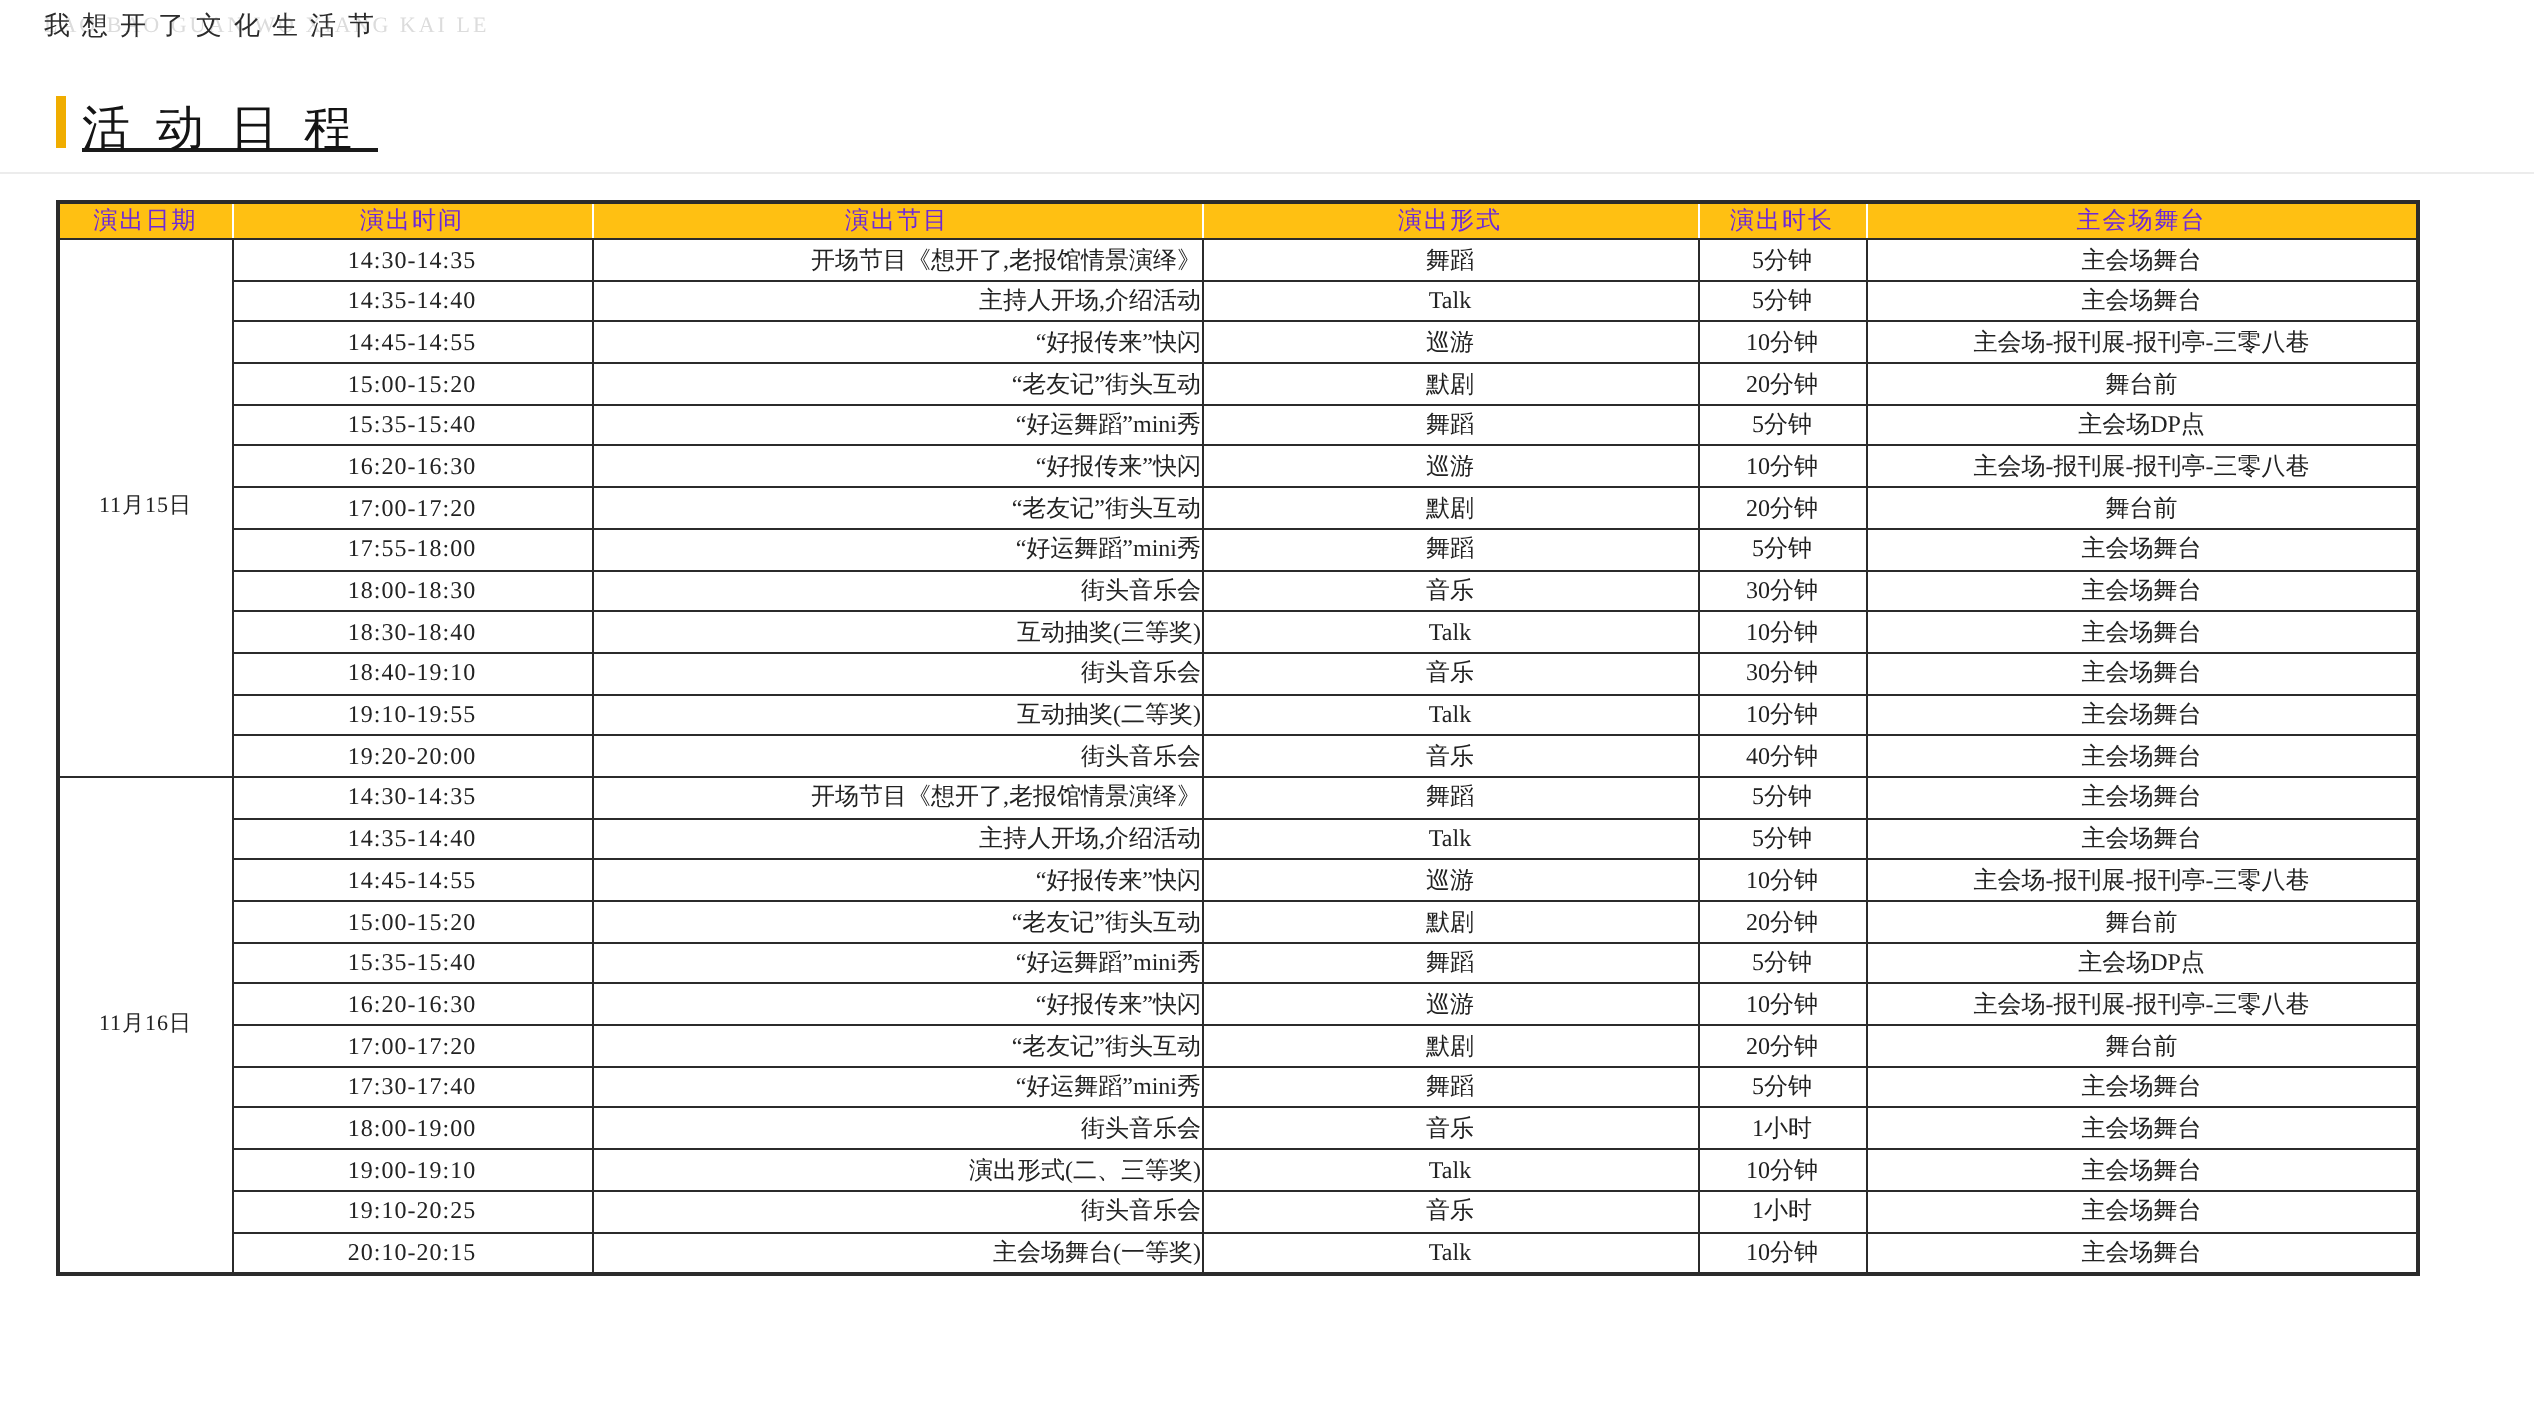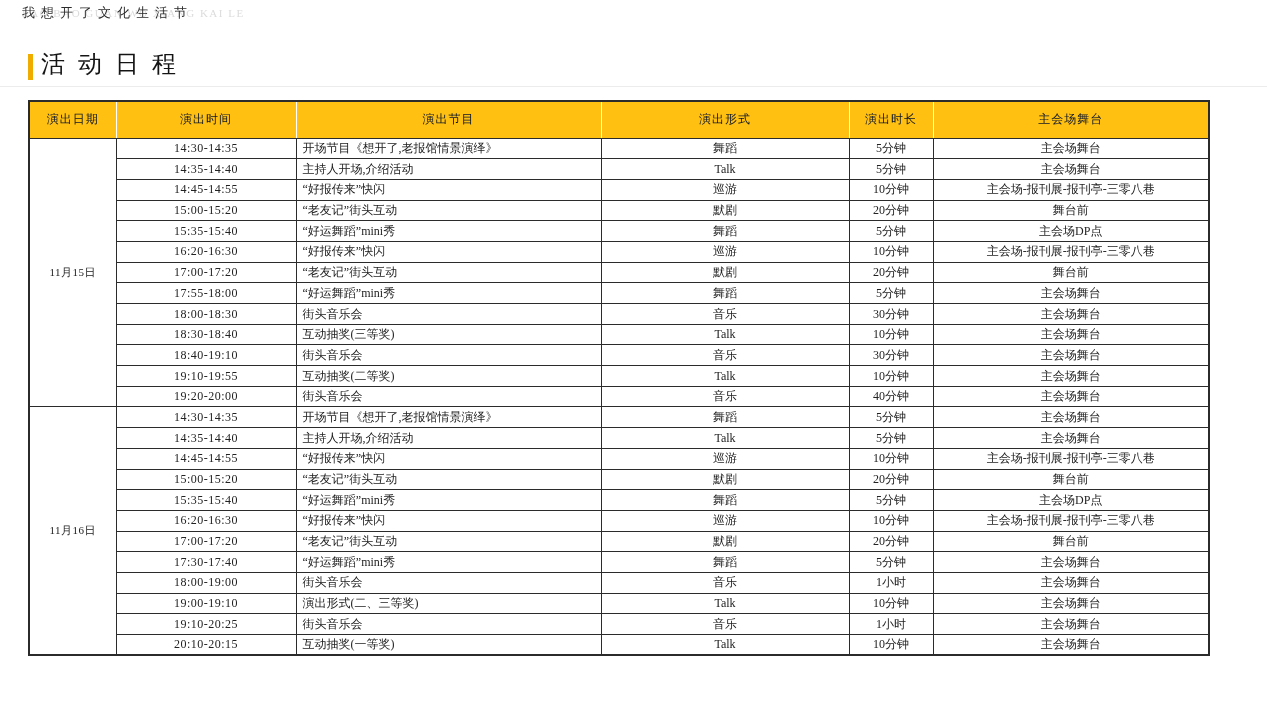--- a/index.html
+++ b/index.html
@@ -17,21 +17,21 @@
     font-size: 11px; letter-spacing: 1.5px;
     color: #dcdcdc; font-family: Liberation Serif, serif;
     user-select: none;
   }
   .subtitle {
     position: absolute; left: 22px; top: 4px;
     font-size: 13px; letter-spacing: 6px; color: #2b2b2b;
   }
   .title-row {
     position: absolute; left: 28px; top: 48px;
-    display: flex; align-items: flex-end;
+    display: flex; align-items: flex-start; text-decoration: underline;
   }
   .title-bar {
     width: 5px; height: 26px; background: #f0ad00; margin-right: 8px;
   }
   .page-title {
     font-size: 24px; letter-spacing: 13px; color: #141414;
   }
   .divider {
     position: absolute; left: 0; top: 86px; width: 1267px; height: 1px;
     background: #ececec;
@@ -41,39 +41,39 @@
   .table-wrap { position: absolute; left: 28px; top: 100px; }
   table {
     border-collapse: collapse;
     table-layout: fixed;
     width: 1180px;
     border: 2px solid #2b2b2b;
     font-size: 12px;
   }
   th {
     background: #ffc012;
-    height: 37px;
+    height: 18px;
     font-weight: normal;
-    color: #0f172a;
+    color: #6d28d9;
     border-left: 1px solid #ffffff;
     border-right: 1px solid #ffffff;
     border-bottom: 1px solid #2b2b2b;
     letter-spacing: 1px;
   }
   td {
     border: 1px solid #2b2b2b;
     height: 20.7px;
     line-height: 1.05;
     text-align: center;
     vertical-align: middle;
     color: #222222;
     white-space: nowrap;
     overflow: hidden;
   }
-  td.col-program { text-align: left; padding-left: 6px; }
+  td.col-program { text-align: right; padding-left: 6px; }
   td.date-cell { font-size: 11px; letter-spacing: 0.5px; }
   td.col-time { letter-spacing: 0.5px; }
 </style>
 </head>
 <body>
 
 <div class="watermark">LAO BAO GUAN WO XIANG KAI LE</div>
 <div class="subtitle">我想开了文化生活节</div>
 <div class="title-row">
   <div class="title-bar"></div>
@@ -267,20 +267,20 @@
         </tr>
         <tr>
           <td class="col-time">19:10-20:25</td>
           <td class="col-program">街头音乐会</td>
           <td class="col-form">音乐</td>
           <td class="col-duration">1小时</td>
           <td class="col-venue">主会场舞台</td>
         </tr>
         <tr>
           <td class="col-time">20:10-20:15</td>
-          <td class="col-program">互动抽奖(一等奖)</td>
+          <td class="col-program">主会场舞台(一等奖)</td>
           <td class="col-form">Talk</td>
           <td class="col-duration">10分钟</td>
           <td class="col-venue">主会场舞台</td>
         </tr>
       </tbody>
   </table>
 </div>
 
 </body></html>

